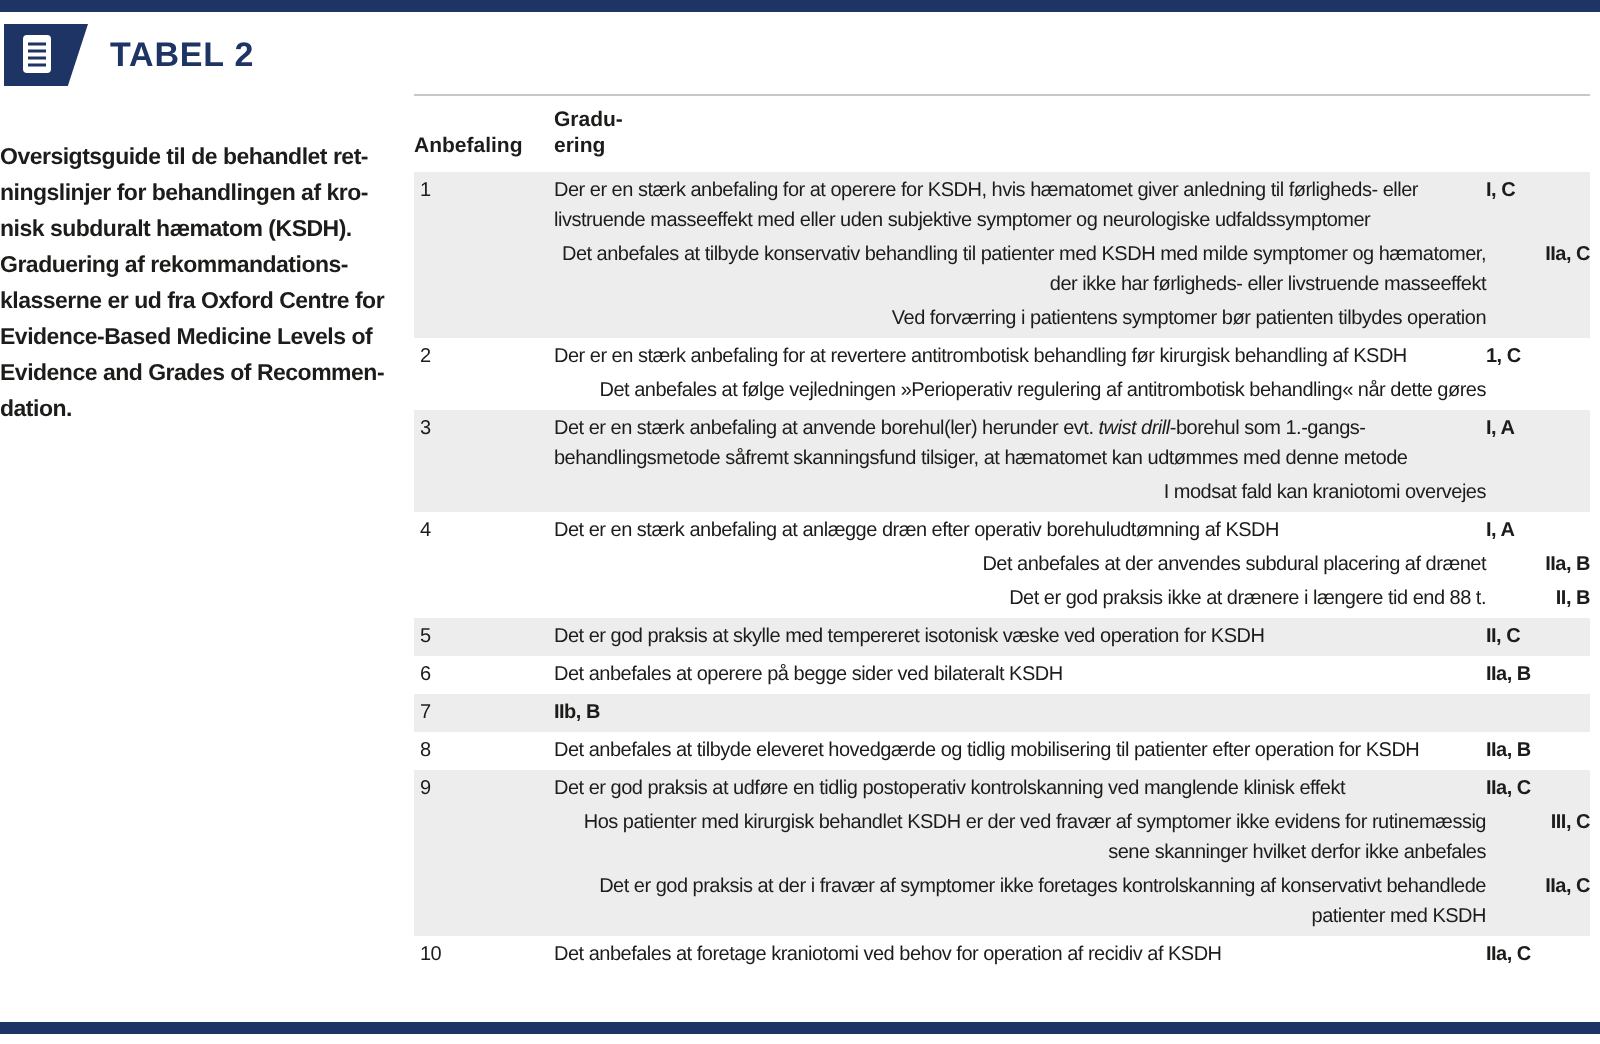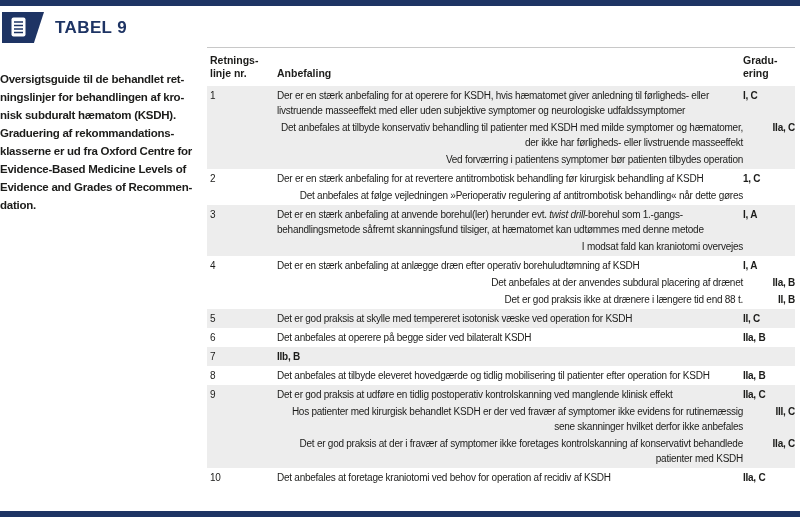--- a/index.html
+++ b/index.html
@@ -70,35 +70,33 @@
 <div id="sidebar">
   <div id="badge">
     <svg width="15" height="20" viewBox="0 0 15 20">
       <rect x="0.5" y="0.5" width="14" height="19" rx="2" fill="#ffffff"></rect>
       <line x1="3" y1="5" x2="12" y2="5" stroke="#1e3464" stroke-width="1.6"></line>
       <line x1="3" y1="8.5" x2="12" y2="8.5" stroke="#1e3464" stroke-width="1.6"></line>
       <line x1="3" y1="12" x2="12" y2="12" stroke="#1e3464" stroke-width="1.6"></line>
       <line x1="3" y1="15.5" x2="12" y2="15.5" stroke="#1e3464" stroke-width="1.6"></line>
     </svg>
   </div>
-  <div id="table-title">TABEL 9</div>
+  <div id="table-title">TABEL 2</div>
   <div id="caption">Oversigtsguide til de behandlet ret-
 ningslinjer for behandlingen af kro-
 nisk subduralt hæmatom (KSDH).
 Graduering af rekommandations-
 klasserne er ud fra Oxford Centre for
 Evidence-Based Medicine Levels of
 Evidence and Grades of Recommen-
 dation.</div>
 </div>
 
 <div id="table">
   <div class="grid-row" id="table-head">
-    <div class="head head-nr">Retnings-
-linje nr.</div>
     <div class="head head-anb">Anbefaling</div>
     <div class="head head-grad">Gradu-
 ering</div>
   </div>
   <div id="rows">
       <div class="band shaded">
         <div class="grid-row sub-row">
           <div class="cell nr">1</div>
           <div class="cell txt"><span>Der er en stærk anbefaling for at operere for KSDH, hvis hæmatomet giver anledning til førligheds- eller
 livstruende masseeffekt med eller uden subjektive symptomer og neurologiske udfaldssymptomer</span></div>

